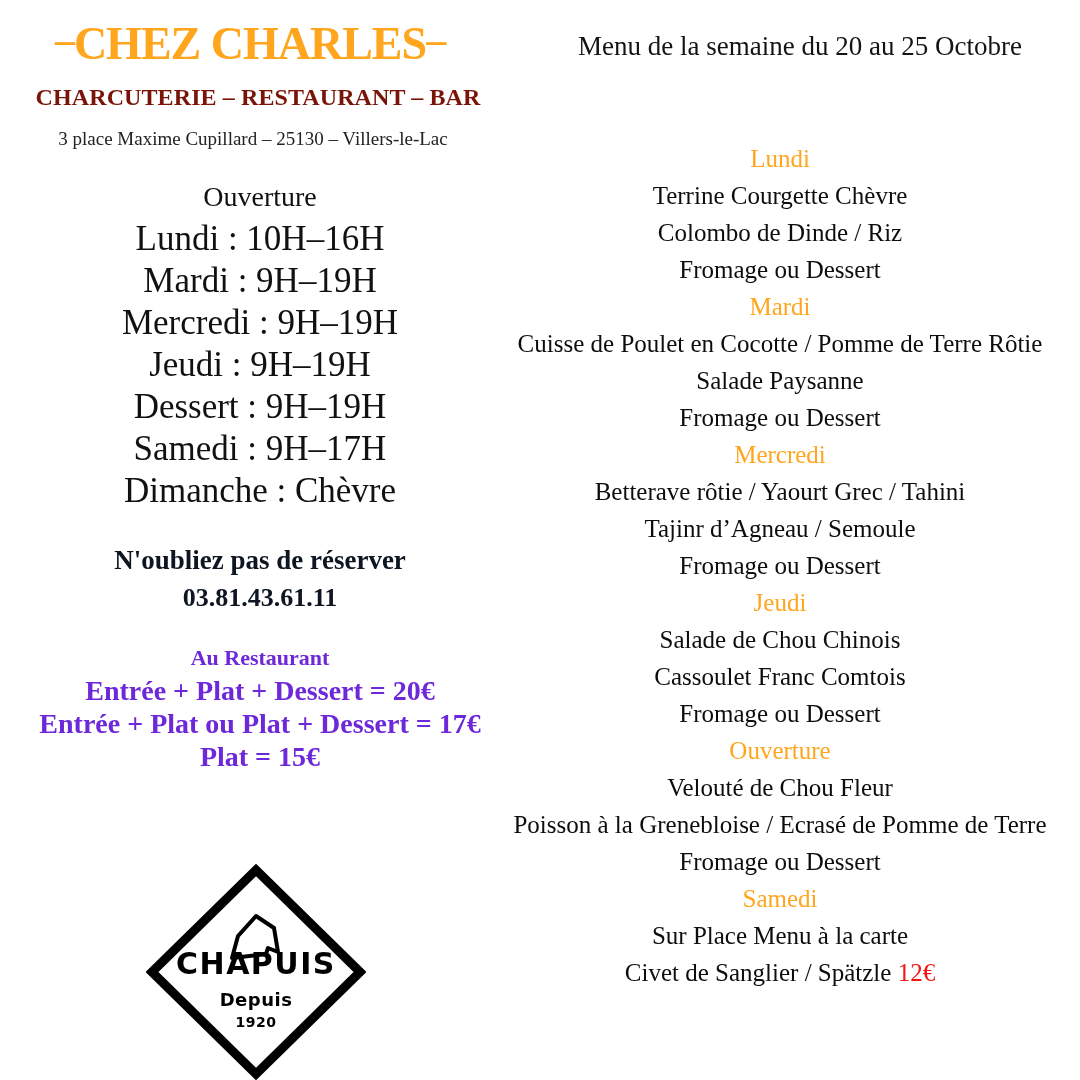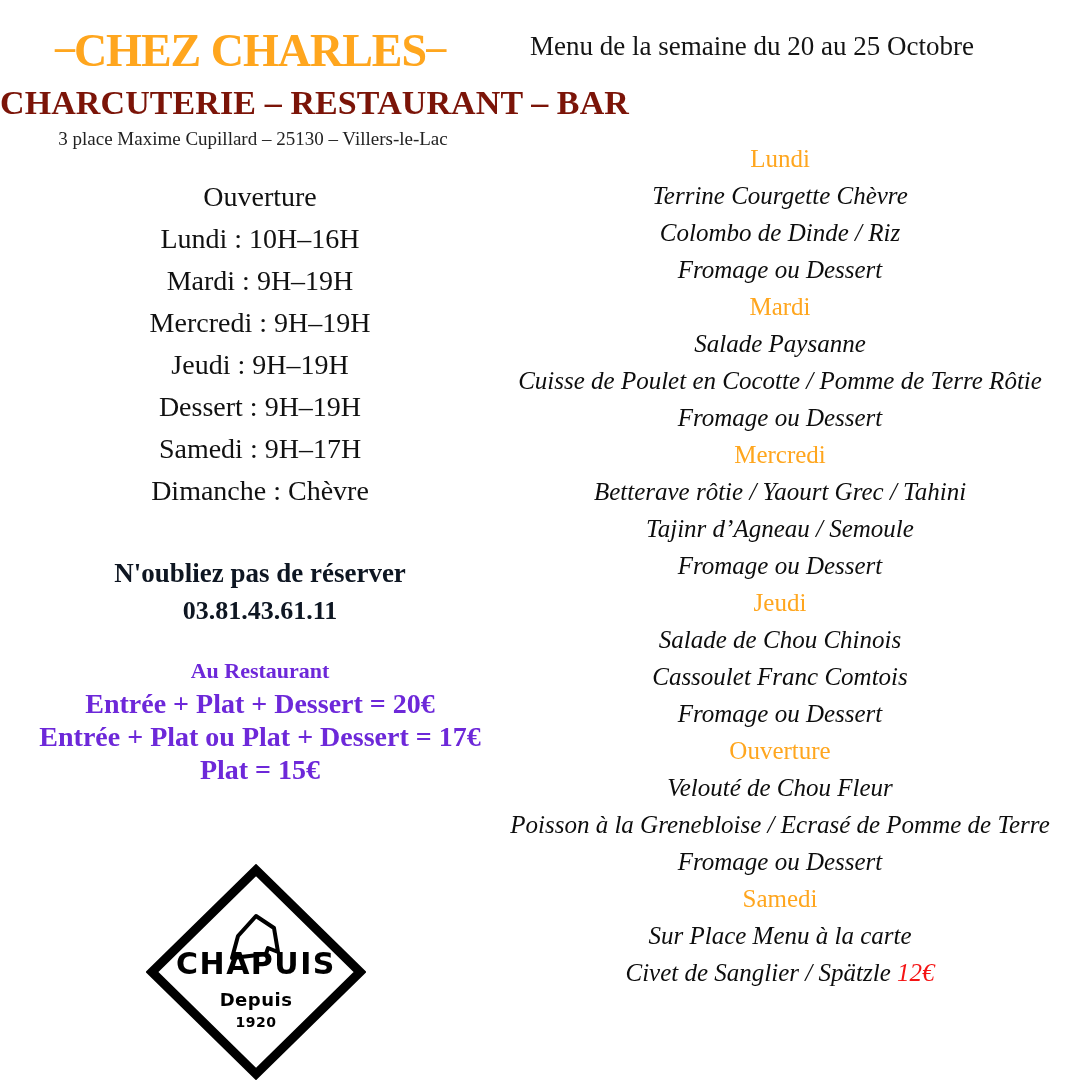--- a/index.html
+++ b/index.html
@@ -29,54 +29,53 @@
     top: 20px;
     width: 500px;
     text-align: center;
     color: #FFA61E;
     font-family: "Liberation Serif", "DejaVu Serif", serif;
     font-size: 46px;
     font-weight: 700;
     letter-spacing: -1px;
     white-space: nowrap;
     line-height: 1;
-    margin-top: 7px;
   }
   .brand-title .dash {
     display: inline-block;
     vertical-align: 0.16em;
     font-size: 40px;
     font-weight: 700;
   }
   .brand-sub {
     position: absolute;
     left: 0px;
     top: 84px;
     width: 516px;
     text-align: center;
     color: #7B1408;
-    font-size: 34px;
+    font-size: 24px;
     font-weight: 700;
     letter-spacing: 0.1px;
     white-space: nowrap;
   }
   .brand-address {
     position: absolute;
     left: 8px;
     top: 128px;
     width: 490px;
     text-align: center;
     color: #222222;
     font-size: 19px;
     font-weight: 400;
     white-space: nowrap;
   }
   .menu-week-title {
     position: absolute;
-    left: 472px;
+    left: 520px;
     top: 31px;
     width: 560px;
     text-align: center;
     color: #141414;
     font-size: 27px;
     font-weight: 400;
     white-space: nowrap;
   }
 
   
@@ -89,29 +88,29 @@
   .hours-block {
     text-align: center;
     color: #111111;
   }
   .hours-heading {
     font-size: 28px;
     line-height: 42px;
     font-weight: 400;
   }
   .hours-row {
-    font-size: 28px;
+    font-size: 35px;
     line-height: 42px;
     font-weight: 400;
     white-space: nowrap;
   }
 
   .reserve-block {
     text-align: center;
-    margin-top: 42px;
+    margin-top: 29px;
     color: #0e1622;
   }
   .reserve-line {
     font-size: 27px;
     font-weight: 700;
     line-height: 38px;
     white-space: nowrap;
   }
   .reserve-phone {
     font-size: 26px;
@@ -177,21 +176,20 @@
     font-size: 25px;
     line-height: 37px;
     font-weight: 400;
   }
   .menu-item {
     color: #0d0d0d;
     font-size: 25px;
     line-height: 37px;
     font-weight: 400;
     white-space: nowrap;
-    font-style: italic;
   }
   .menu-item .price-red {
     color: #F41414;
   }
 </style>
 </head>
 <body>
 
 <div class="header">
 
@@ -250,22 +248,22 @@
 </div>
 
 <div class="menu-col">
 
   <div class="day-name">Lundi</div>
   <div class="menu-item">Terrine Courgette Chèvre</div>
   <div class="menu-item">Colombo de Dinde / Riz</div>
   <div class="menu-item">Fromage ou Dessert</div>
 
   <div class="day-name">Mardi</div>
+  <div class="menu-item">Cuisse de Poulet en Cocotte / Pomme de Terre Rôtie</div>
   <div class="menu-item">Salade Paysanne</div>
-  <div class="menu-item">Cuisse de Poulet en Cocotte / Pomme de Terre Rôtie</div>
   <div class="menu-item">Fromage ou Dessert</div>
 
   <div class="day-name">Mercredi</div>
   <div class="menu-item">Betterave rôtie / Yaourt Grec / Tahini</div>
   <div class="menu-item">Tajinr d’Agneau / Semoule</div>
   <div class="menu-item">Fromage ou Dessert</div>
 
   <div class="day-name">Jeudi</div>
   <div class="menu-item">Salade de Chou Chinois</div>
   <div class="menu-item">Cassoulet Franc Comtois</div>

